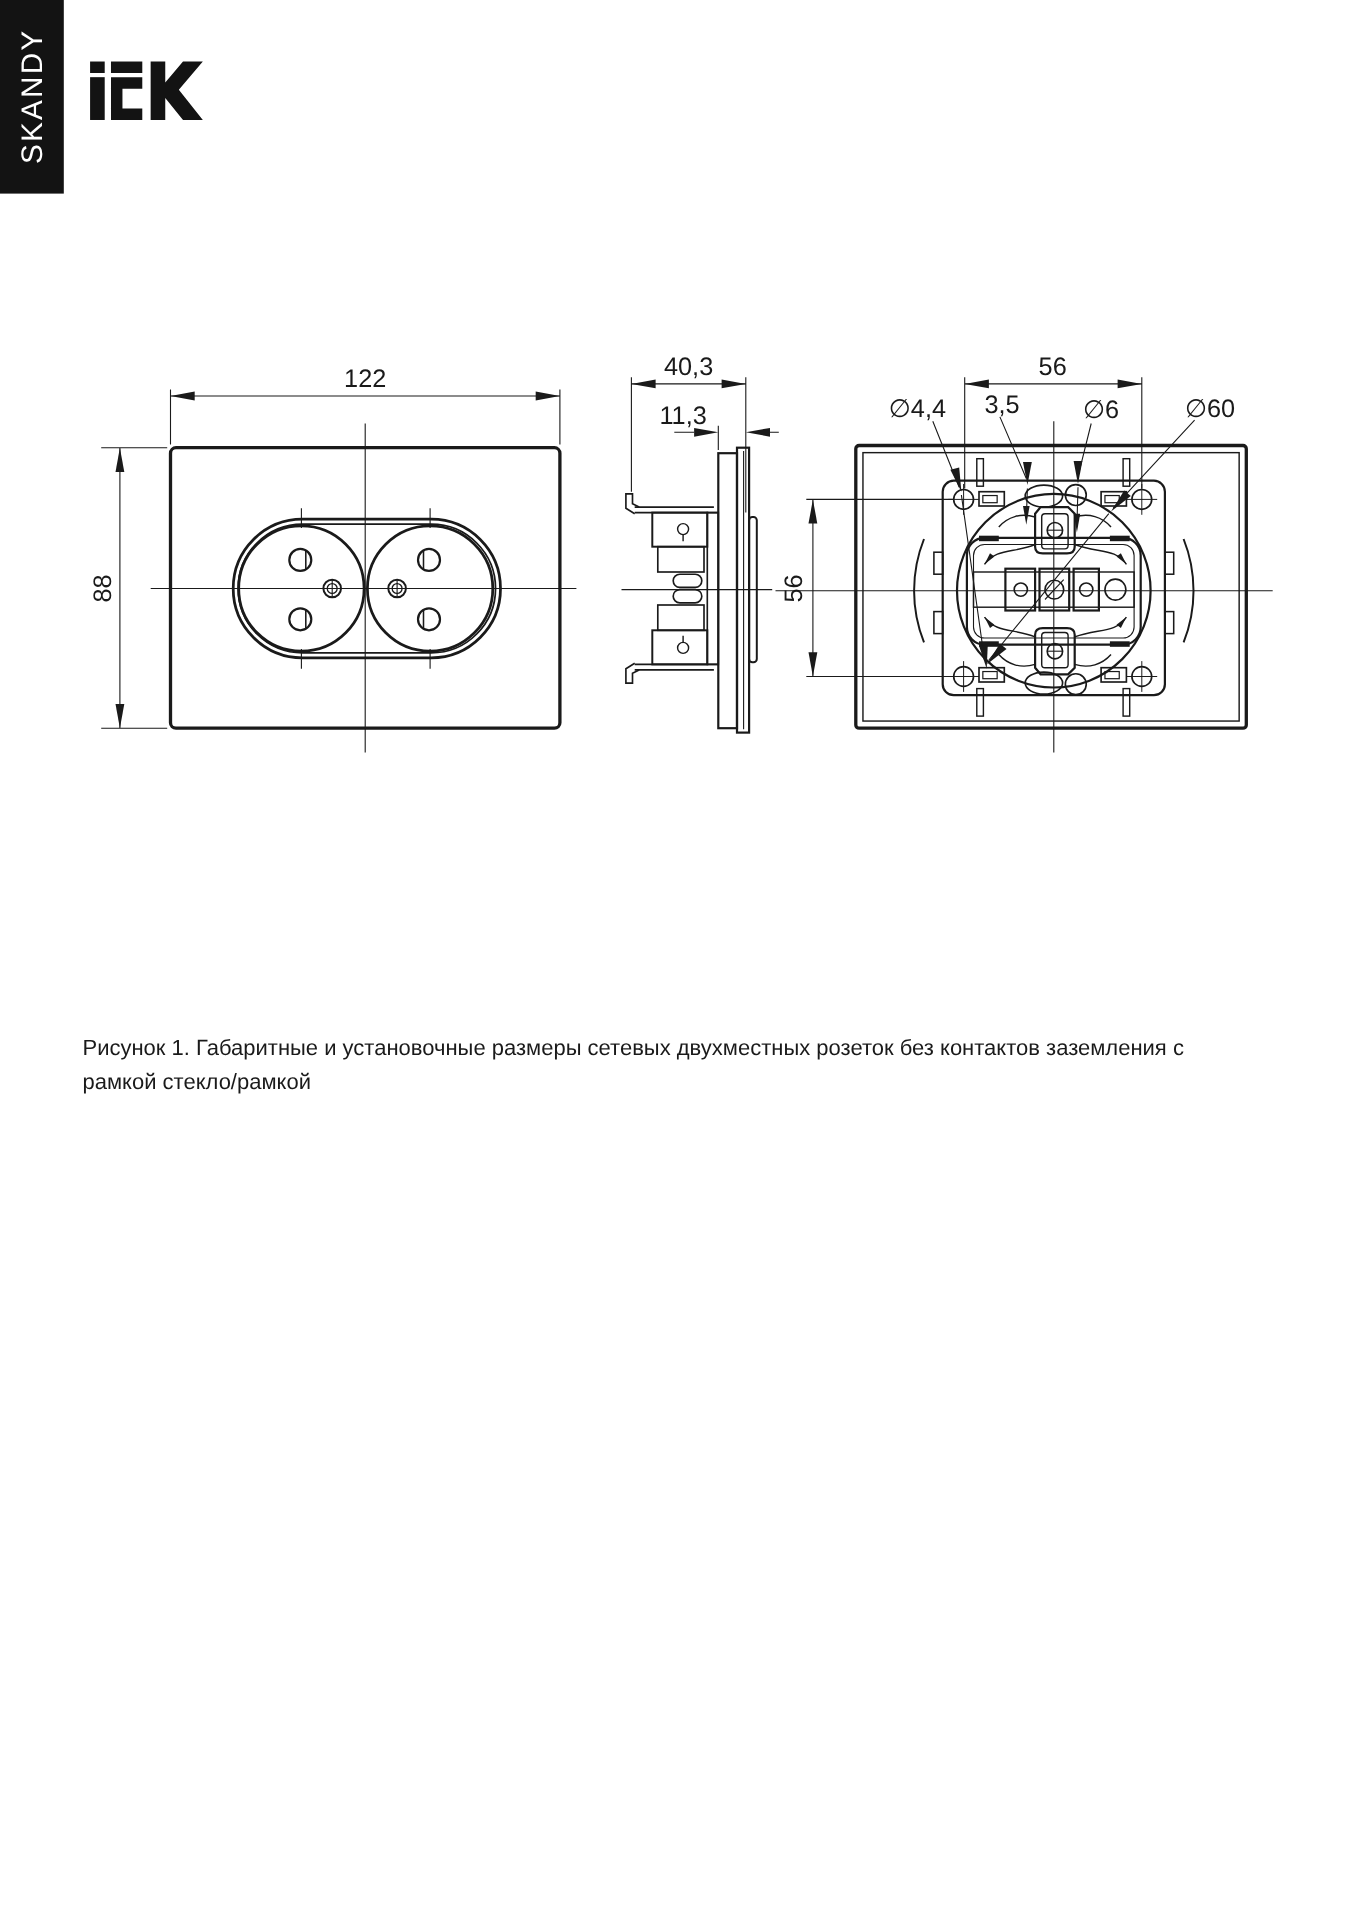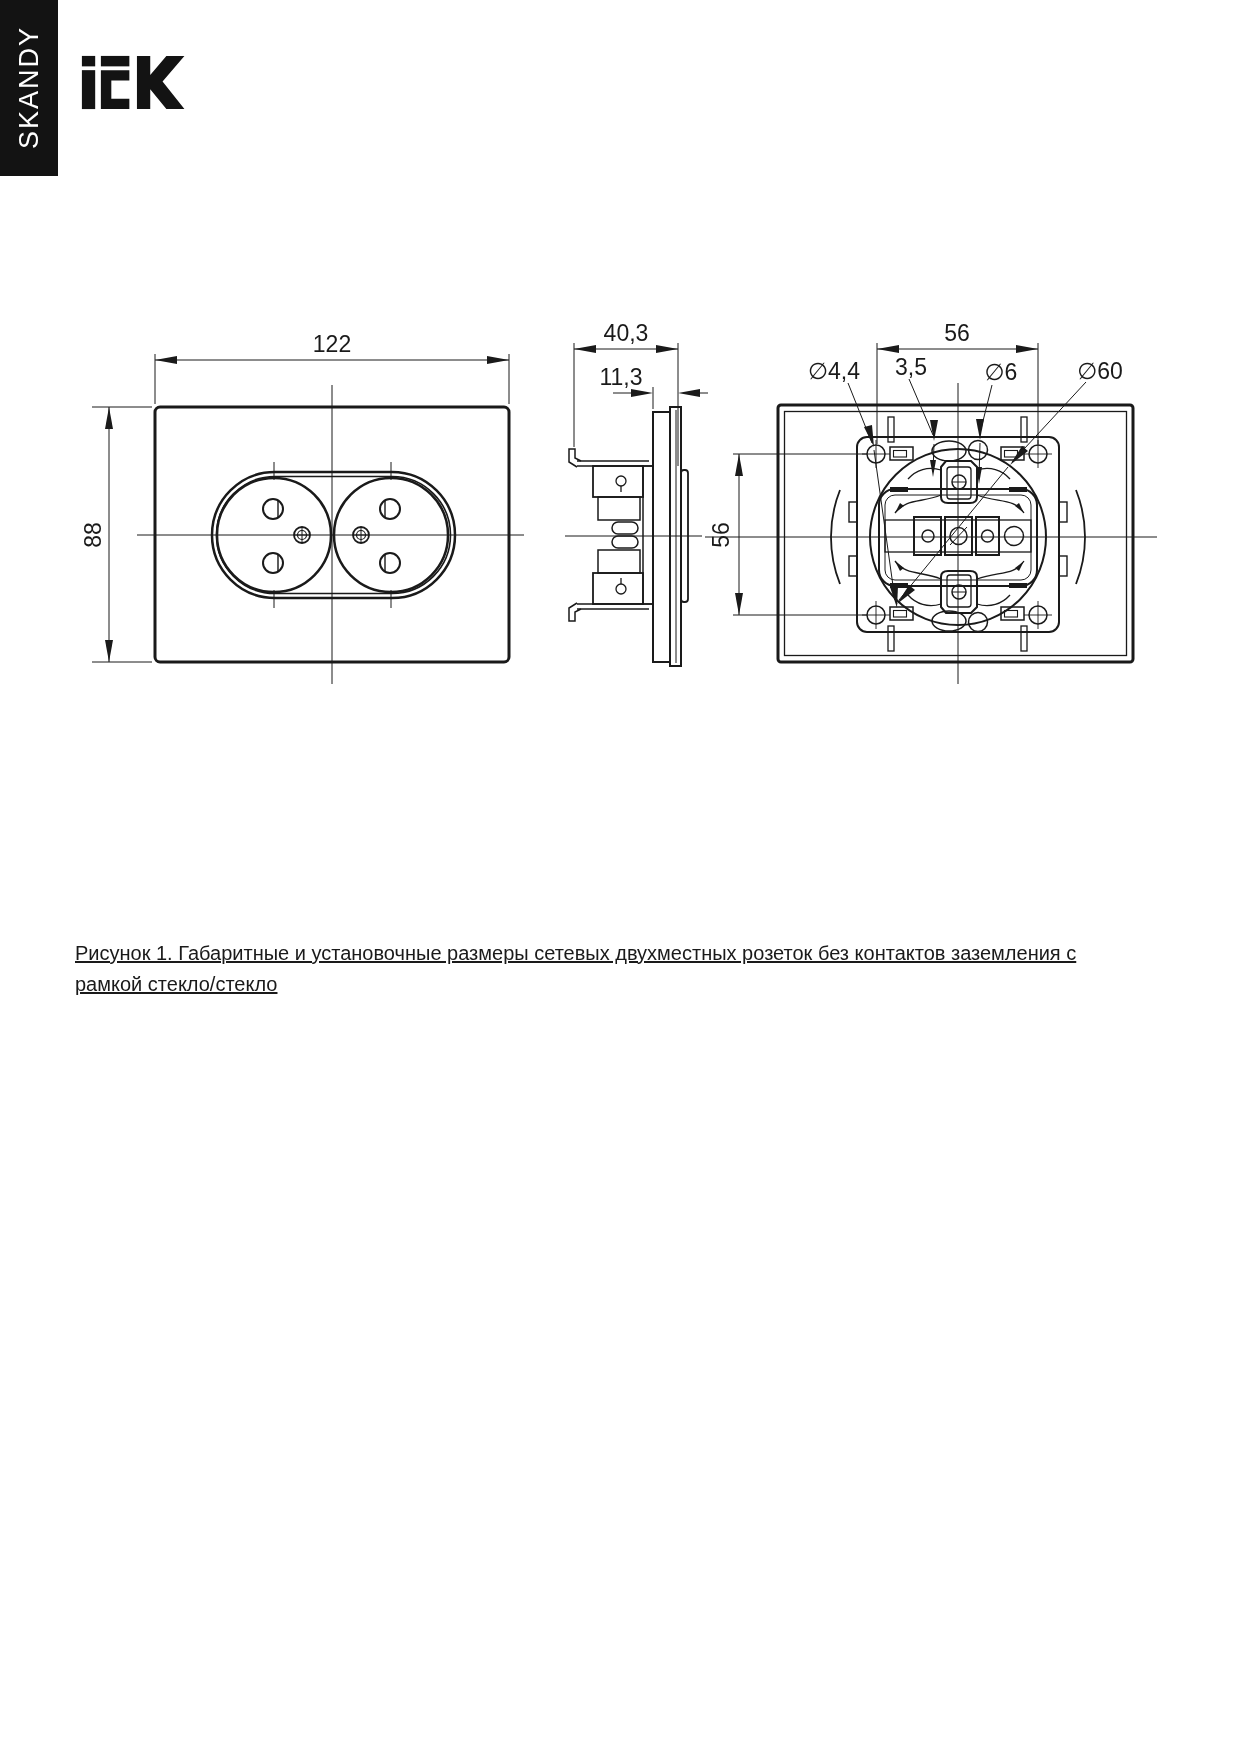--- a/index.html
+++ b/index.html
@@ -5,21 +5,21 @@
   html,body{margin:0;padding:0;background:#ffffff;}
   .page{position:relative;width:1239px;height:1746px;background:#ffffff;overflow:hidden;
         font-family:"Liberation Sans", sans-serif;color:#1a1a1a;}
   .series-bar{position:absolute;left:0;top:0;width:58px;height:176px;background:#131313;
               display:flex;align-items:center;justify-content:center;}
   .series-bar span{writing-mode:vertical-rl;transform:rotate(180deg);color:#ffffff;
                    font-size:27px;letter-spacing:2px;font-weight:400;}
   .logo{position:absolute;left:80px;top:54px;width:112px;height:57px;}
   .drawing{position:absolute;left:0;top:0;width:1239px;height:780px;}
   .caption{position:absolute;left:75px;top:918px;width:1040px;font-size:20px;
-           line-height:31px;color:#1a1a1a;text-decoration:underline;}
+           line-height:31px;color:#1a1a1a;}
   svg text{font-family:"Liberation Sans", sans-serif;font-size:23px;fill:#1a1a1a;}
   .ln{stroke:#1a1a1a;fill:none;}
   .ar{fill:#1a1a1a;stroke:none;}
 </style>
 </head>
 <body>
 
 <div class="page">
 
   <div class="series-bar">
@@ -241,16 +241,16 @@
         <path class="ln" stroke-width="1" d="M1086,382 L1012,462 M1008,467 L899,600"></path>
         <polygon class="ar" points="1010,465 1028,451 1022,446"></polygon>
         <polygon class="ar" points="897,604 915,590 909,585"></polygon>
         <text x="1100" y="379" text-anchor="middle">∅60</text>
       </g>
     </g>
   </svg>
 
   <p class="caption">
     <span>Рисунок 1. Габаритные и установочные размеры сетевых двухместных розеток без контактов заземления с</span><br>
-    <span>рамкой стекло/стекло</span>
+    <span>рамкой стекло/рамкой</span>
   </p>
 
 </div>
 
 </body></html>

